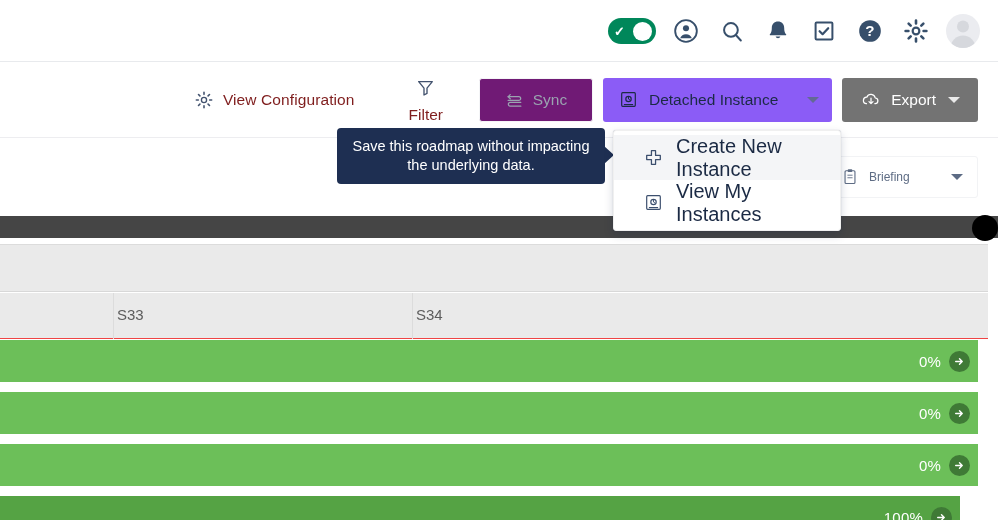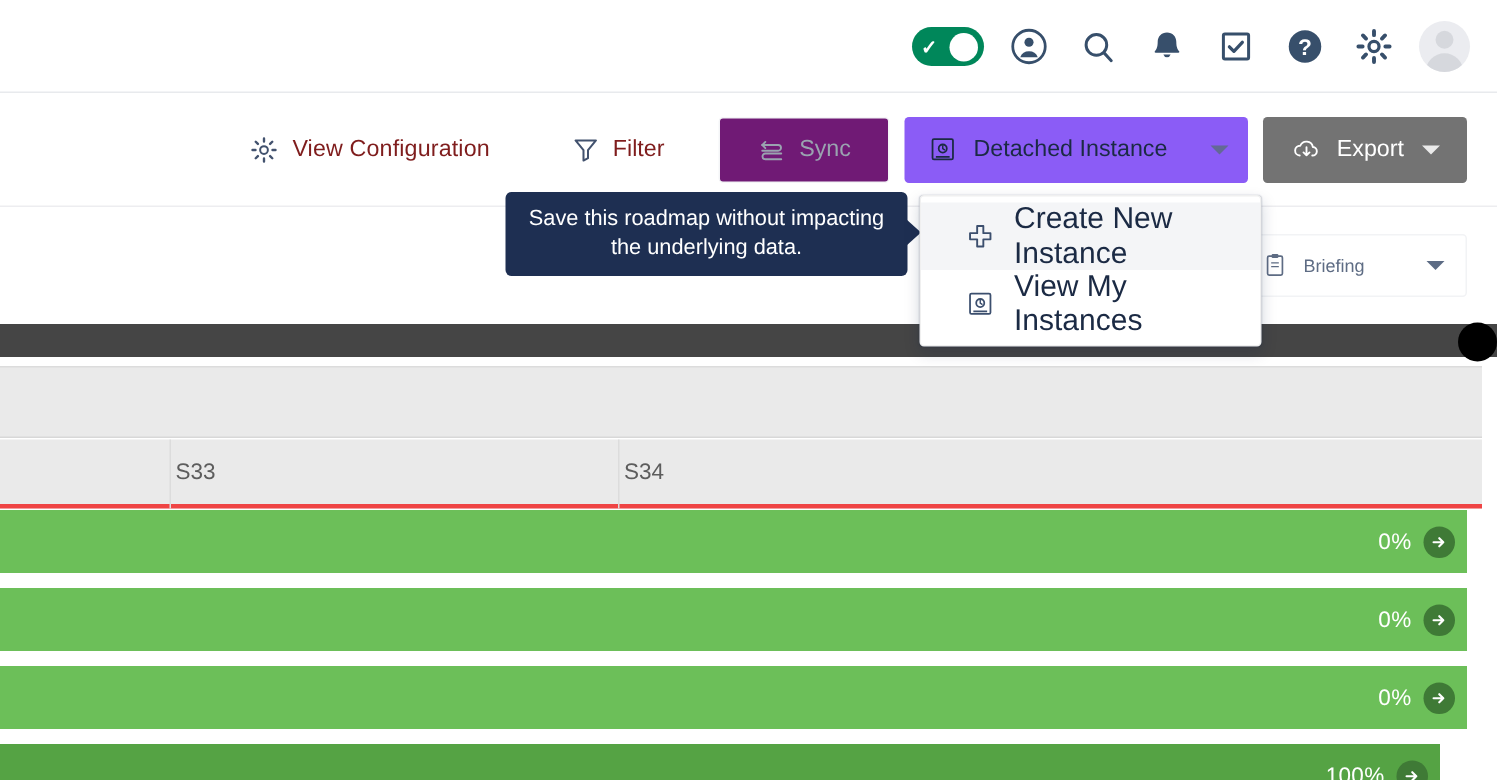--- a/index.html
+++ b/index.html
@@ -108,21 +108,21 @@
 
   
   .grid-wrap { position:absolute; left:0; top:244px; width:998px; height:276px; background:#fff; }
 
   .grid-header-top {
     position:absolute; left:0; top:0; width: 988px; height: 48px;
     background:#eaeaea; border-top:1px solid #dcdcdc; border-bottom:1px solid #d8d8d8;
   }
   .grid-header-sprints {
     position:absolute; left:0; top:49px; width: 988px; height: 46px;
-    background:#eaeaea; border-bottom:3px solid #ef4444;
+    background:#eaeaea; border-bottom:1px solid #ef4444;
   }
   .col-div { position:absolute; top:0; width:1px; height:46px; background:#dcdcdc; }
   .sprint-label {
     position:absolute; top:13px; font-size:15px; color:#5d5d5d;
   }
 
   .bars { position:absolute; left:0; top:96px; width:998px; height:180px; }
   .bar-row { position:absolute; left:0; width: 978px; }
   .bar {
     position:absolute; left:0; top:0; height: 100%;
@@ -235,21 +235,21 @@
     <div class="tb-btn">
       <span class="ico">
         <svg width="20" height="20" viewBox="0 0 24 24" fill="none" stroke="#42526e" stroke-width="1.6">
           <circle cx="12" cy="12" r="3.1"></circle>
           <path d="M12 2.8v2.4M12 18.8v2.4M2.8 12h2.4M18.8 12h2.4M5.4 5.4l1.7 1.7M16.9 16.9l1.7 1.7M18.6 5.4l-1.7 1.7M7.1 16.9l-1.7 1.7" stroke-linecap="round" stroke-width="1.9"></path>
         </svg>
       </span>
       <span class="vc-label">View Configuration</span>
     </div>
 
-    <div class="tb-btn" style="margin-left:26px;">
+    <div class="tb-btn" style="margin-left:26px;flex-direction:column;">
       <span class="ico">
         <svg width="19" height="19" viewBox="0 0 24 24" fill="none" stroke="#42526e" stroke-width="1.7" stroke-linejoin="round">
           <path d="M3.4 4.6h17.2l-6.7 8.1v6.8l-3.8 2v-8.8z"></path>
         </svg>
       </span>
       <span>Filter</span>
     </div>
 
     <div class="tb-btn sync">
       <span class="ico">

